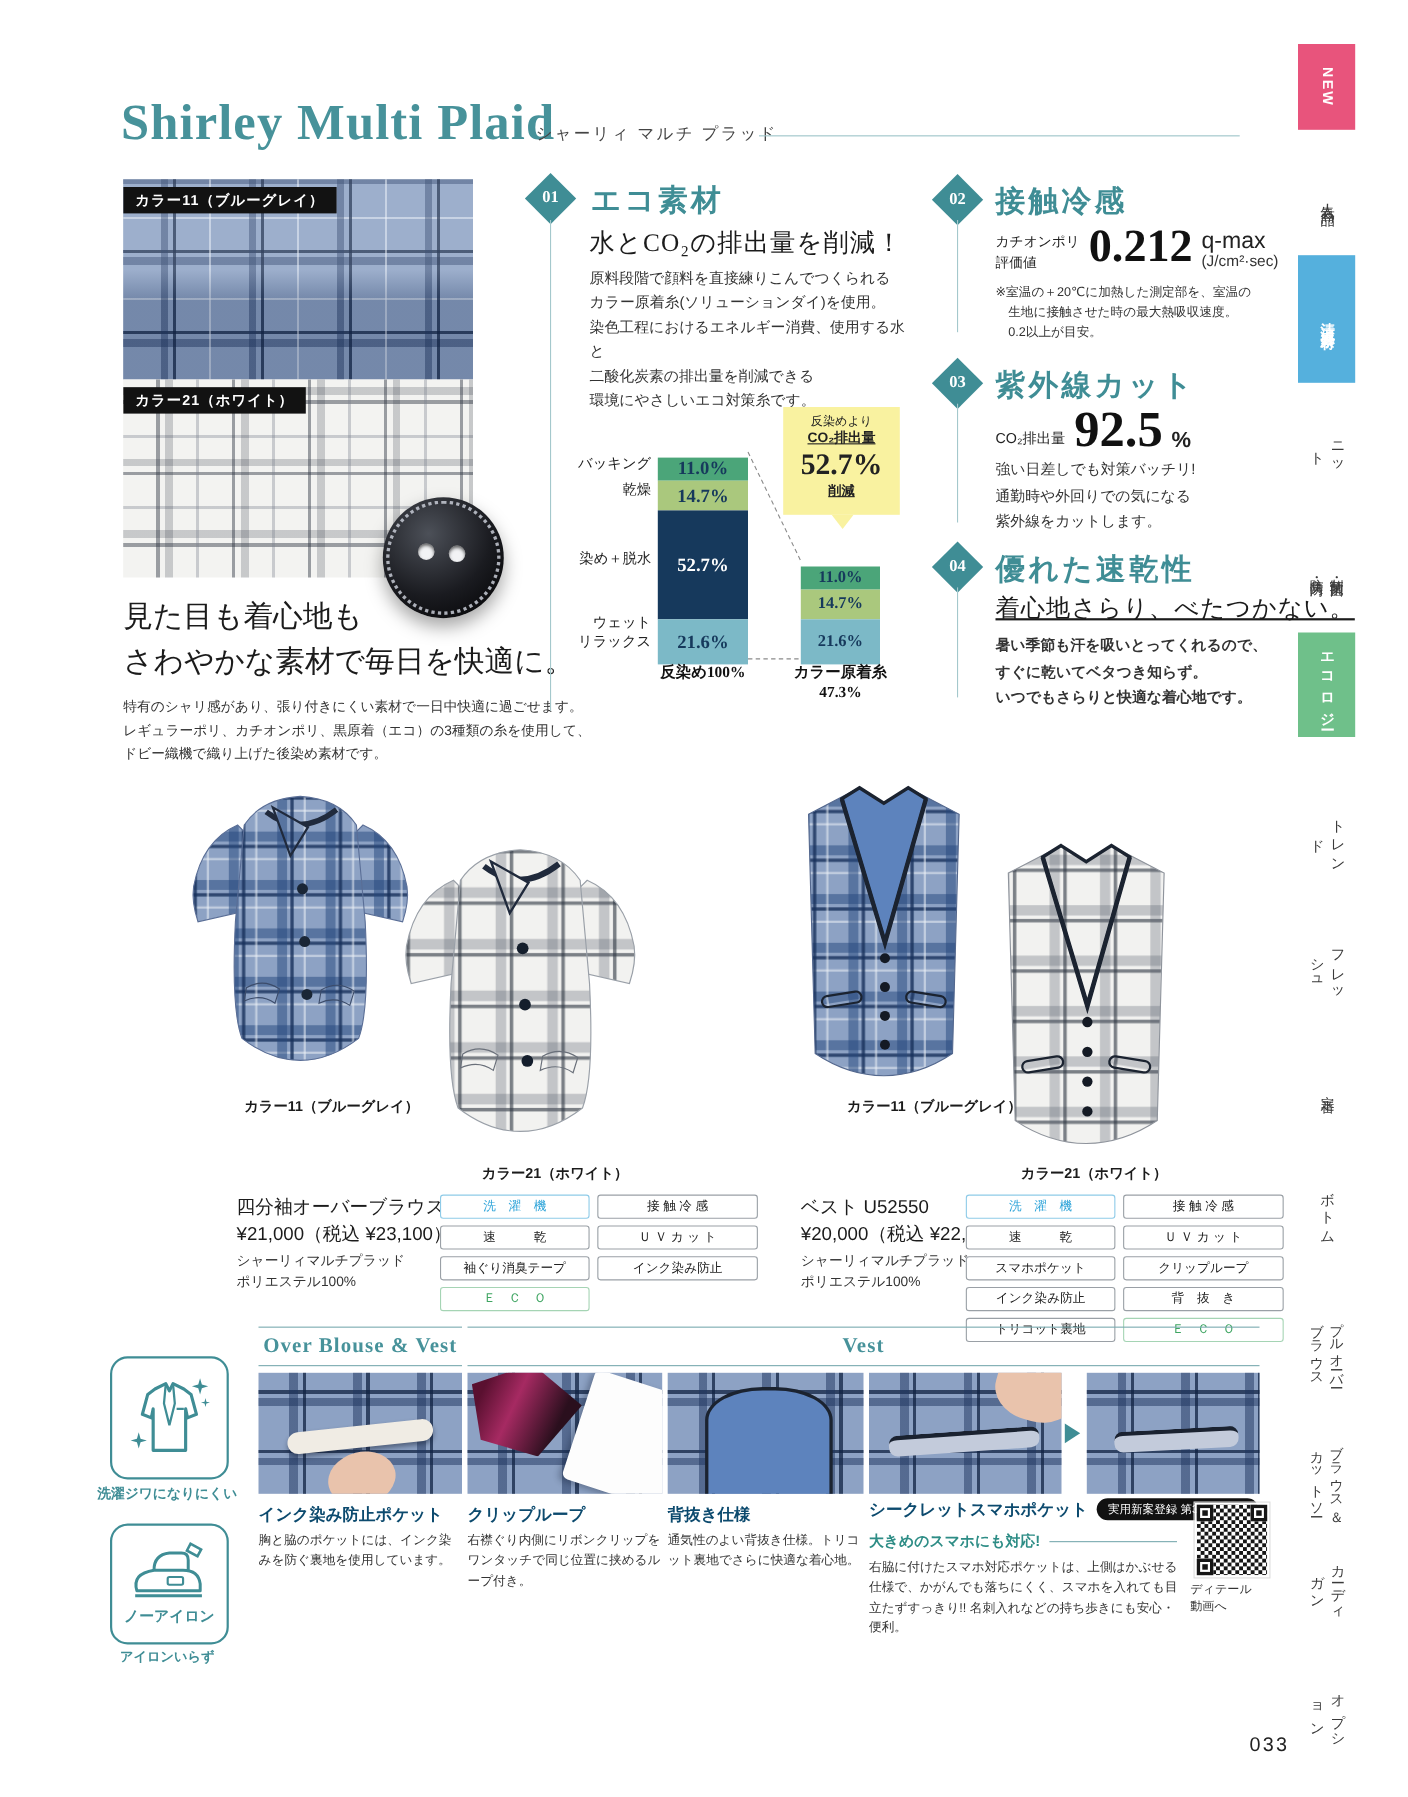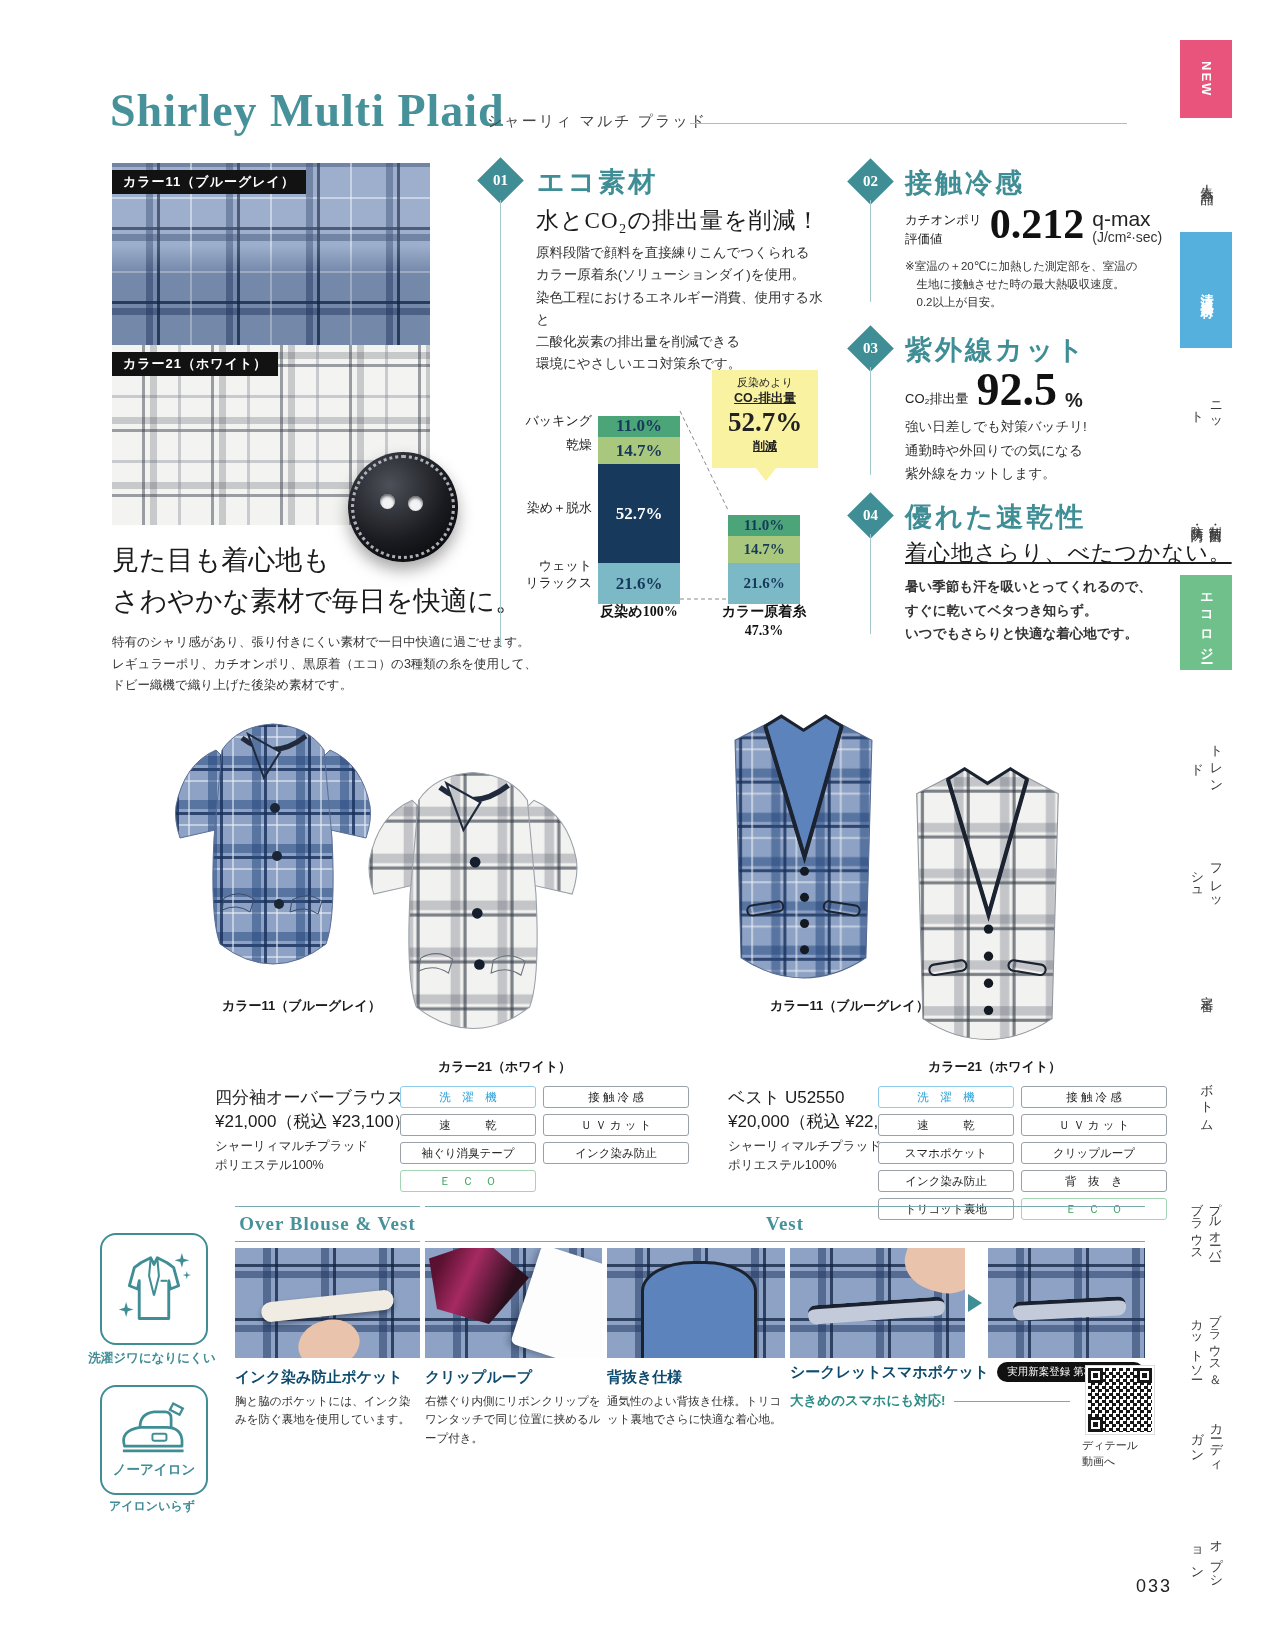--- a/index.html
+++ b/index.html
@@ -388,20 +388,21 @@
   <div class="abs d-body" style="left:607px;top:1392px;width:178px;">通気性のよい背抜き仕様。トリコット裏地でさらに快適な着心地。</div>
 
   <div class="abs" style="left:790px;top:1362px;display:flex;align-items:center;gap:8px;">
     <div class="d-title">シークレットスマホポケット</div>
     <div class="badge">実用新案登録 第3211918号</div>
   </div>
   <div class="abs d-sub" style="left:790px;top:1392px;width:280px;">
     <span>大きめのスマホにも対応!</span>
     <span class="ln"></span>
   </div>
+  <div class="abs d-body" style="left:790px;top:1416px;width:288px;">右脇に付けたスマホ対応ポケットは、上側はかぶせる仕様で、かがんでも落ちにくく、スマホを入れても目立たずすっきり!! 名刺入れなどの持ち歩きにも安心・便利。</div>
 
   <div class="abs qr">
     <div class="qf" style="left:0;top:0;"></div>
     <div class="qf" style="right:0;top:0;"></div>
     <div class="qf" style="left:0;bottom:0;"></div>
   </div>
   <div class="abs pre" style="left:1082px;top:1438px;font-size:11px;color:#333;line-height:1.45;">ディテール
 動画へ</div>
 
   <div class="sb" style="top: 40px; height: 78px; letter-spacing: 2px; background: rgb(232, 84, 124); color: rgb(255, 255, 255); font-weight: bold;">NEW</div>

